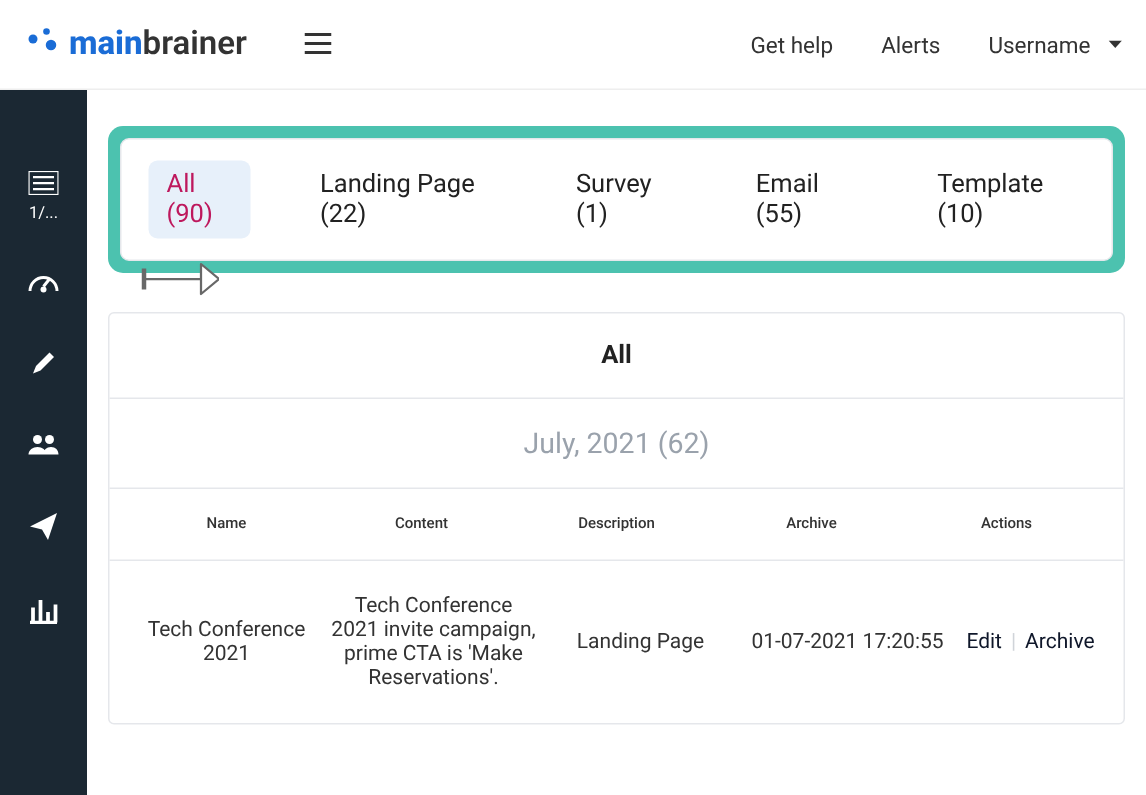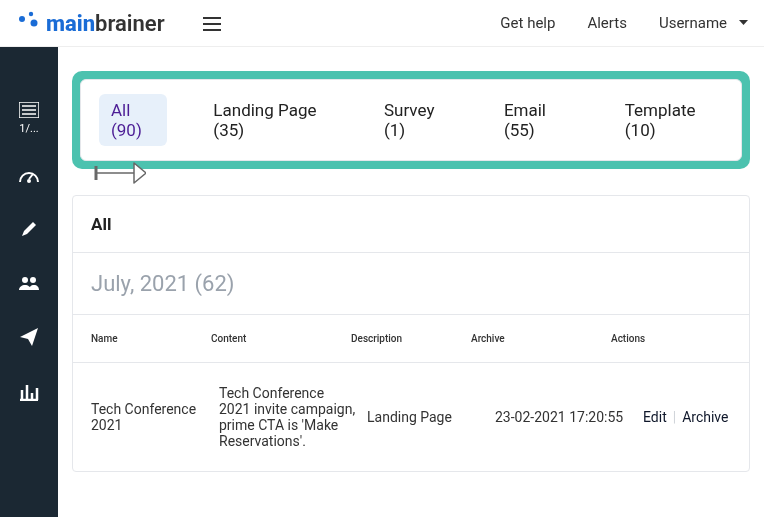--- a/index.html
+++ b/index.html
@@ -1,45 +1,45 @@
 <!DOCTYPE html>
 <html><head>
   <meta charset="utf-8">
   <style>
     * { margin: 0; padding: 0; box-sizing: border-box; }
     body { font-family: -apple-system, BlinkMacSystemFont, "Segoe UI", Roboto, Arial, sans-serif; background: #fff; width: 764px; height: 530px; overflow: hidden; }
     
-    .topbar { display: flex; align-items: center; height: 47px; padding: 0 16px; border-bottom: 1px solid #eee; }
+    .topbar { display: flex; align-items: center; height: 60px; padding: 0 16px; border-bottom: 1px solid #eee; }
     .logo { display: flex; align-items: center; gap: 4px; }
     .logo-dots { width: 26px; height: 26px; position: relative; }
     .logo-text { font-size: 22px; font-weight: 600; color: #333; }
     .logo-text .bold { font-weight: 800; color: #1a6cd6; }
     .hamburger { margin-left: 30px; font-size: 22px; color: #333; cursor: pointer; padding: 0 8px; }
     .top-right { margin-left: auto; display: flex; gap: 32px; color: #222; }
     .top-link { font-size: 15px; color: #333; cursor: pointer; }
     .username { display: flex; align-items: center; gap: 12px; }
     
     .body-container { display: flex; height: calc(530px - 60px); }
     
     .sidebar { width: 58px; background: #1b2833; display: flex; flex-direction: column; align-items: center; padding-top: 48px; gap: 32px; }
     .sidebar-item { color: #fff; font-size: 18px; cursor: pointer; }
     .sidebar-label { color: #fff; font-size: 11px; }
     
     .main { flex: 1; background: #fff; position: relative; overflow: hidden; padding-top: 24px; }
     
     .tabs-highlight { margin: 0 14px; background: #4cc2af; border-radius: 10px; padding: 8px; }
     .tabs-card { background: #fff; border: 1px solid #e5e7eb; border-radius: 6px; padding: 14px 18px; display: flex; gap: 34px; align-items: center; }
     .tab { color: #222; font-size: 17px; cursor: pointer; padding: 6px 12px; border-radius: 6px; }
-    .tab.active { color: #4c1d95; background: #e7f0fa; }
+    .tab.active { color: #be185d; background: #e7f0fa; }
     
     .arrow { position: absolute; left: 32px; top: 108px; z-index: 5; }
     
-    .content-card { margin: 26px 14px 16px; border: 1px solid #e5e7eb; border-radius: 4px; }
+    .content-card { margin: 26px 14px 16px; border: 1px solid #e5e7eb; border-radius: 4px; text-align: center; }
     .section-title { padding: 18px 18px; font-size: 17px; font-weight: 700; color: #222; border-bottom: 1px solid #e5e7eb; }
-    .month-row { padding: 18px; font-size: 22px; color: #9aa2ac; border-bottom: 1px solid #e5e7eb; }
+    .month-row { padding: 18px; font-size: 19px; color: #9aa2ac; border-bottom: 1px solid #e5e7eb; }
     .table-head { display: grid; grid-template-columns: 120px 140px 120px 140px 1fr; padding: 18px; font-size: 10px; color: #333; font-weight: 500; border-bottom: 1px solid #e5e7eb; }
     .table-row { display: grid; grid-template-columns: 120px 140px 120px 140px 1fr; padding: 22px 18px; font-size: 14px; color: #333; align-items: center; gap: 8px; }
     .actions a { color: #0f172a; text-decoration: none; cursor: pointer; }
     .actions .sep { color: #d0d4d9; margin: 0 6px; }
   </style>
 </head>
 <body>
 
 <div class="topbar">
   <div class="logo">
@@ -115,41 +115,41 @@
     <div class="arrow">
       <svg width="56" height="36" viewBox="0 0 56 36">
         <path d="M6 18 L44 18 L44 8 L56 18 L44 28 L44 18" fill="#ffffff" stroke="#686868" stroke-width="1.5" stroke-linejoin="round"></path>
         <path d="M6 11 L6 25" stroke="#686868" stroke-width="3"></path>
       </svg>
     </div>
 
     <div class="tabs-highlight">
       <div class="tabs-card">
         <span class="tab active">All (90)</span>
-        <span class="tab">Landing Page (35)</span>
+        <span class="tab">Landing Page (22)</span>
         <span class="tab">Survey (1)</span>
         <span class="tab">Email (55)</span>
         <span class="tab">Template (10)</span>
       </div>
     </div>
 
     <div class="content-card">
       <div class="section-title">All</div>
       <div class="month-row">July, 2021 (62)</div>
       <div class="table-head">
         <div>Name</div>
         <div>Content</div>
         <div>Description</div>
         <div>Archive</div>
         <div>Actions</div>
       </div>
       <div class="table-row">
         <div>Tech Conference 2021</div>
         <div>Tech Conference 2021 invite campaign, prime CTA is 'Make Reservations'.</div>
         <div>Landing Page</div>
-        <div>23-02-2021 17:20:55</div>
+        <div>01-07-2021 17:20:55</div>
         <div class="actions">
           <a>Edit</a><span class="sep">|</span><a>Archive</a>
         </div>
       </div>
     </div>
   </div>
 </div>
 
 </body></html>

